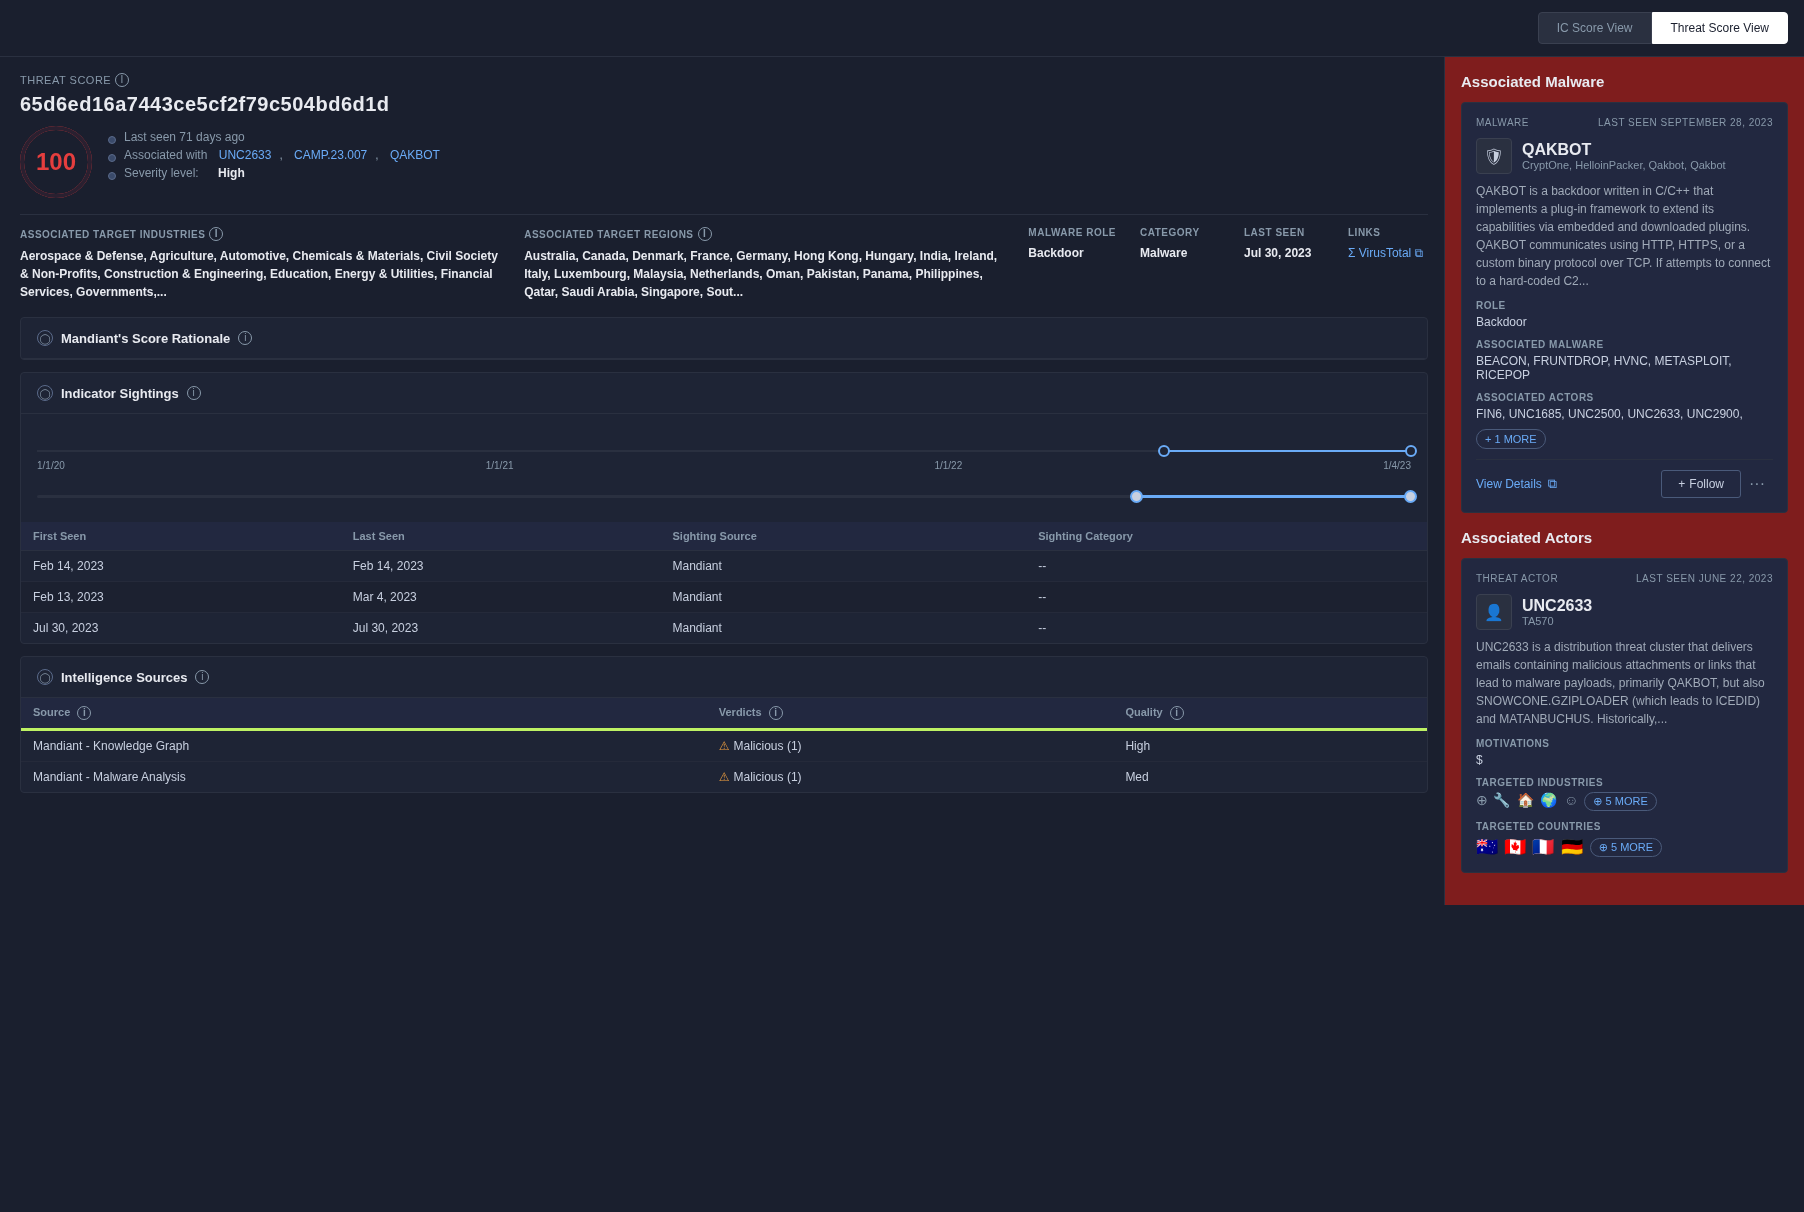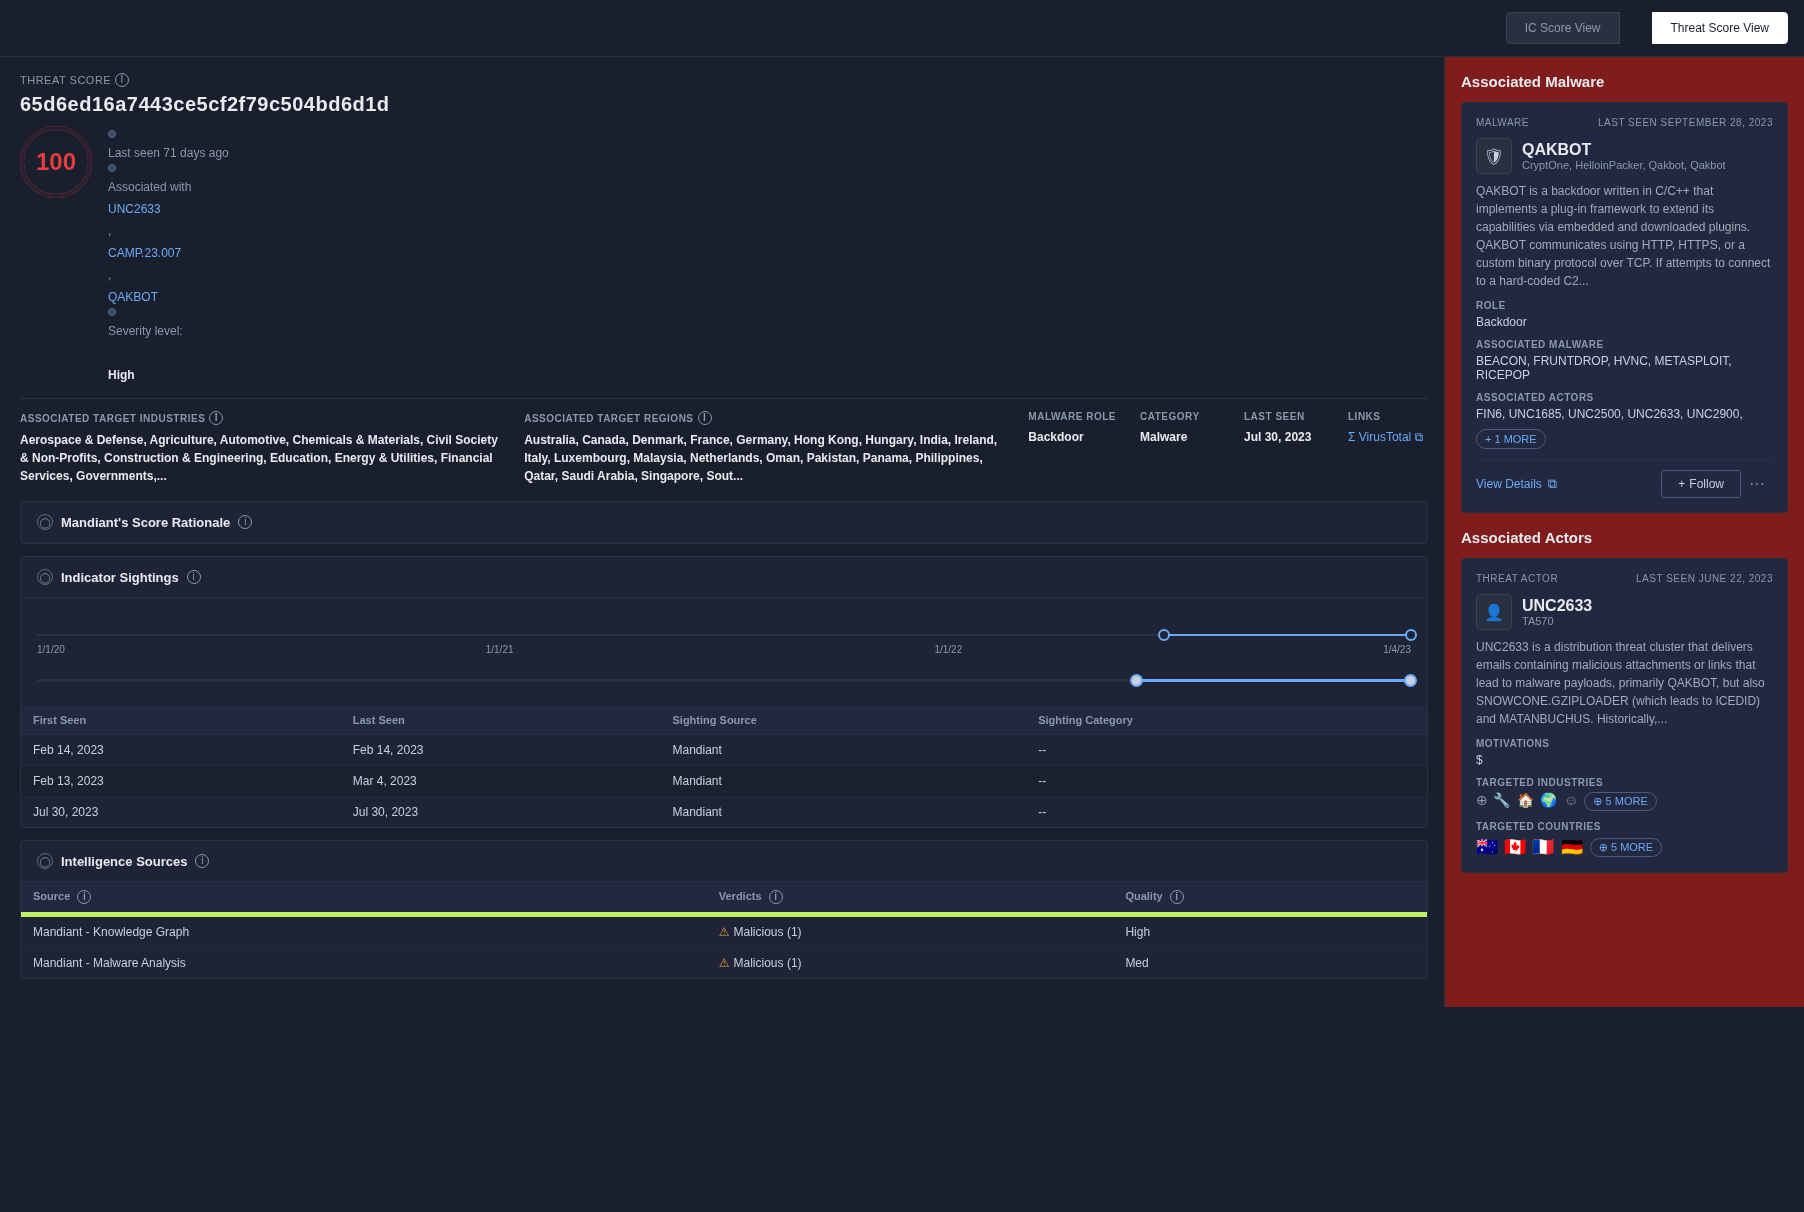--- a/index.html
+++ b/index.html
@@ -22,21 +22,20 @@
       gap: 0;
     }
     .view-btn {
       background: #2a3040;
       color: #8899aa;
       border: 1px solid #3a4050;
       padding: 8px 18px;
       cursor: pointer;
       font-size: 12px;
       font-weight: 500;
-      margin-left: 32px;
     }
     .view-btn.active {
       background: #ffffff;
       color: #1a1f2e;
       border-color: #ffffff;
     }
     .view-btn:first-child { border-radius: 4px 0 0 4px; }
     .view-btn:last-child { border-radius: 0 4px 4px 0; }
 
     
@@ -120,25 +119,24 @@
       border: 4px solid #2a2030;
     }
     .meta-items {
       display: flex;
       flex-direction: column;
       gap: 4px;
       padding-top: 4px;
     }
     .meta-item {
       display: flex;
-      align-items: flex-start;
+      align-items: flex-end;
       gap: 8px;
       font-size: 12px;
       color: #8899aa;
-      flex-direction: column;
     }
     .meta-dot {
       width: 8px;
       height: 8px;
       border-radius: 50%;
       background: #3a4a6a;
       border: 1px solid #5a6a8a;
       flex-shrink: 0;
     }
     .link-text {
@@ -331,21 +329,21 @@
       border-collapse: collapse;
       font-size: 12px;
     }
     .sources-table th {
       background: #222840;
       color: #8899aa;
       font-weight: 600;
       font-size: 11px;
       text-align: left;
       padding: 8px 12px;
-      border-bottom: 5px solid #bef264;
+      border-bottom: 3px solid #bef264;
     }
     .sources-table td {
       padding: 8px 12px;
       border-bottom: 1px solid #252a3a;
       color: #c8d0e0;
     }
     .sources-table tr:last-child td { border-bottom: none; }
     .warning-icon {
       color: #f0a040;
       margin-right: 4px;

